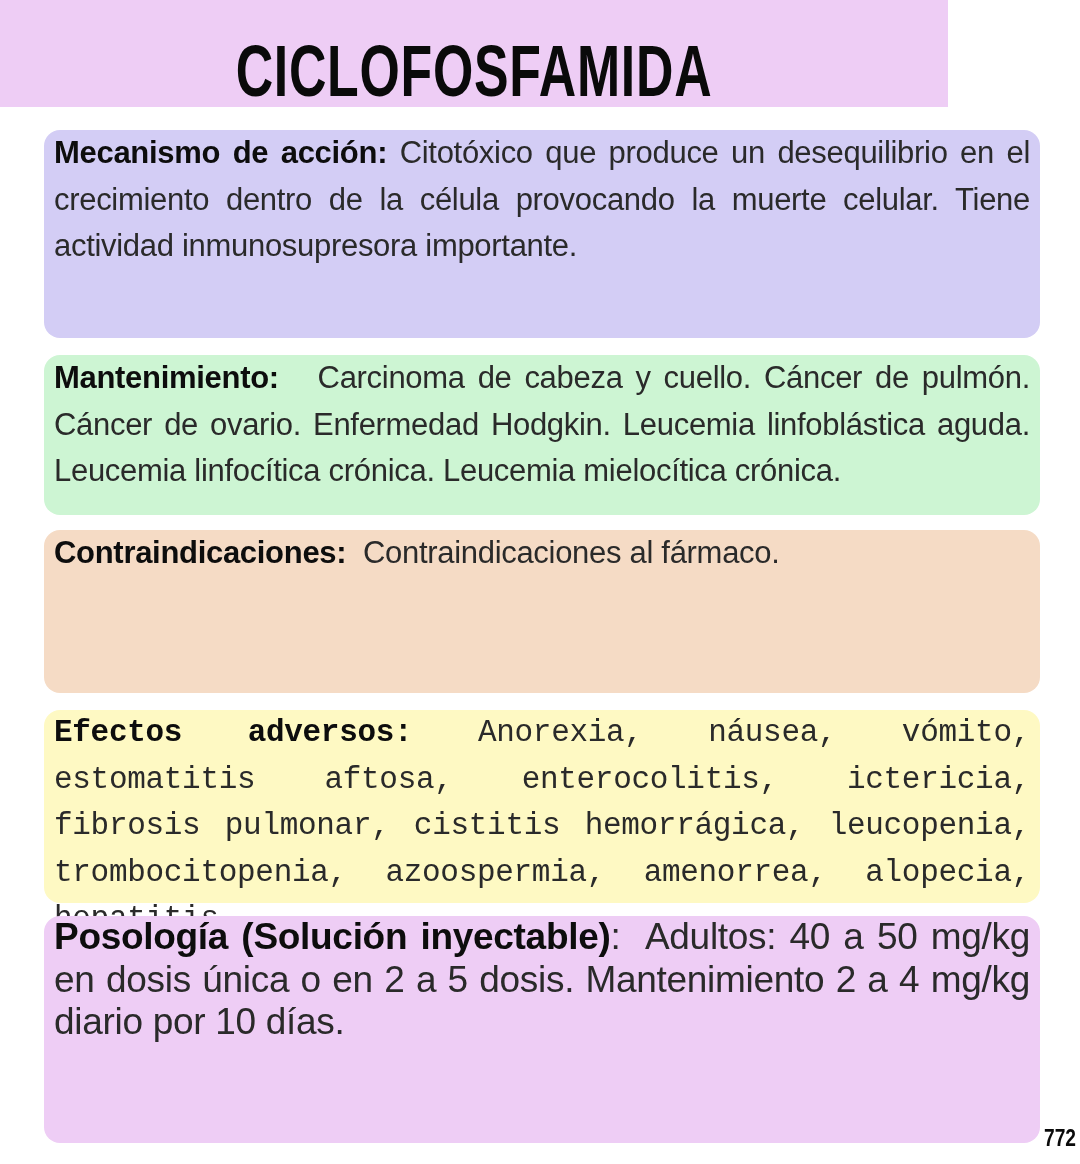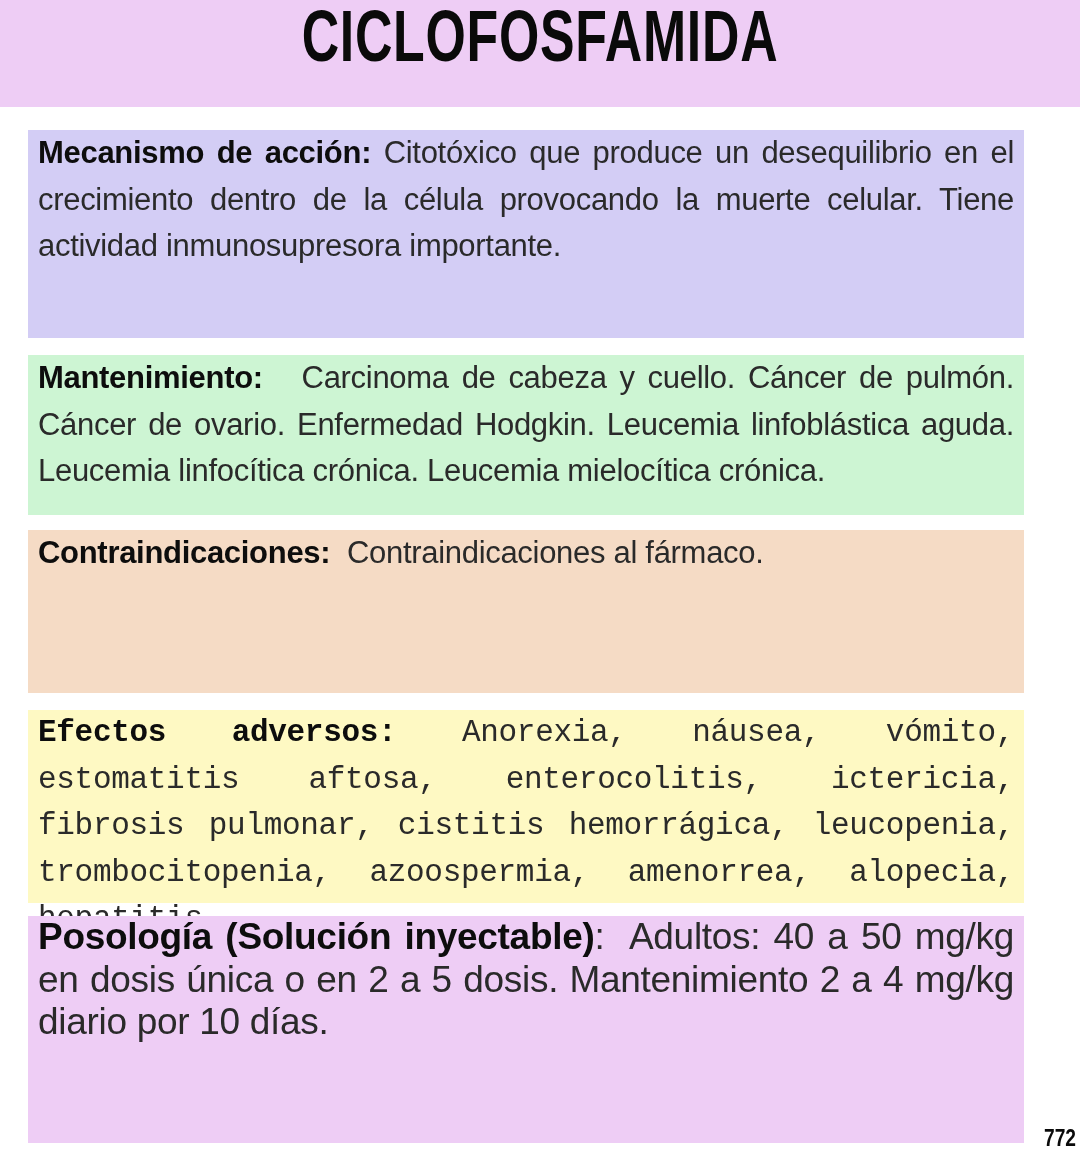--- a/index.html
+++ b/index.html
@@ -1,31 +1,32 @@
 <!DOCTYPE html>
 <html><head>
 <meta charset="utf-8">
 <style>
   html, body { margin:0; padding:0; }
   body {
     width:1080px; height:1164px; background:#ffffff; position:relative; overflow:hidden;
     font-family:"Liberation Sans", "DejaVu Sans", sans-serif; color:#1a1a1a;
   }
   .header {
-    position:absolute; left:0; top:0; width:1080px; height:107px;
-    background:#eecdf5; display:flex; align-items:flex-start; justify-content:center;
+    position:absolute; left:0; top:0; width:948px; height:107px;
+    background:#eecdf5; display:flex; align-items:flex-end; justify-content:center;
   }
   .title {
     font-family:"Liberation Sans", sans-serif; font-weight:700; font-size:72px;
     color:#0a0a0a; letter-spacing:1px; transform:scaleX(0.72); transform-origin:center;
     line-height:1;
   }
   .box {
-    position:absolute; left:28px; width:996px; box-sizing:border-box;
+    position:absolute; left:44px; width:996px; box-sizing:border-box;
     padding:0 10px 0 10px;
+    border-radius:16px;
   }
   .box p {
     margin:0; font-size:31px; line-height:46.5px; text-align:justify;
     letter-spacing:-0.3px; color:#2a2a2a;
   }
   .box p .lbl { font-weight:700; color:#0d0d0d; }
   #box-mecanismo { top:130px; height:208px; background:#d3cdf5; padding-top:0; }
   #box-indicaciones { top:355px; height:160px; background:#cdf5d3; }
   #box-contra { top:530px; height:163px; background:#f5dbc5; }
   #box-efectos { top:710px; height:193px; background:#fef9c3;font-family:Liberation Mono, monospace; }

